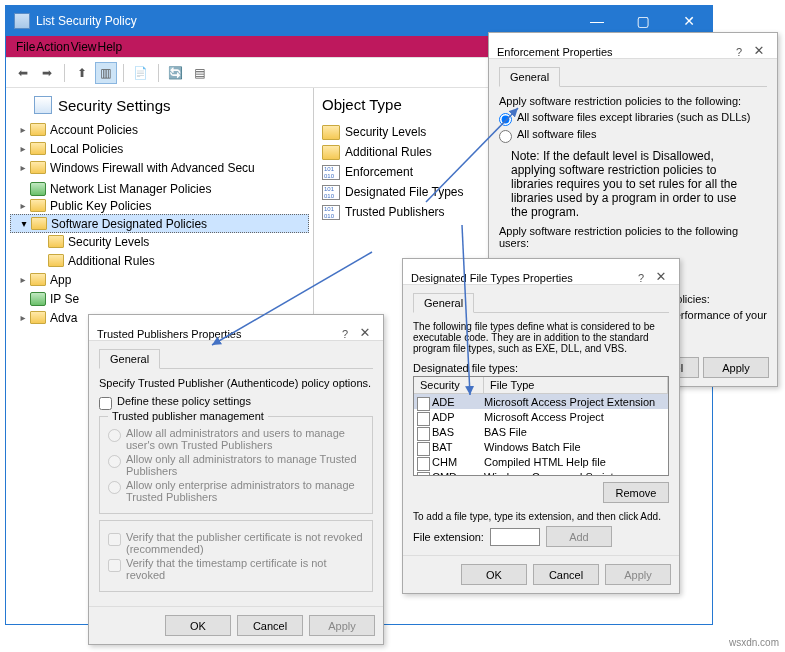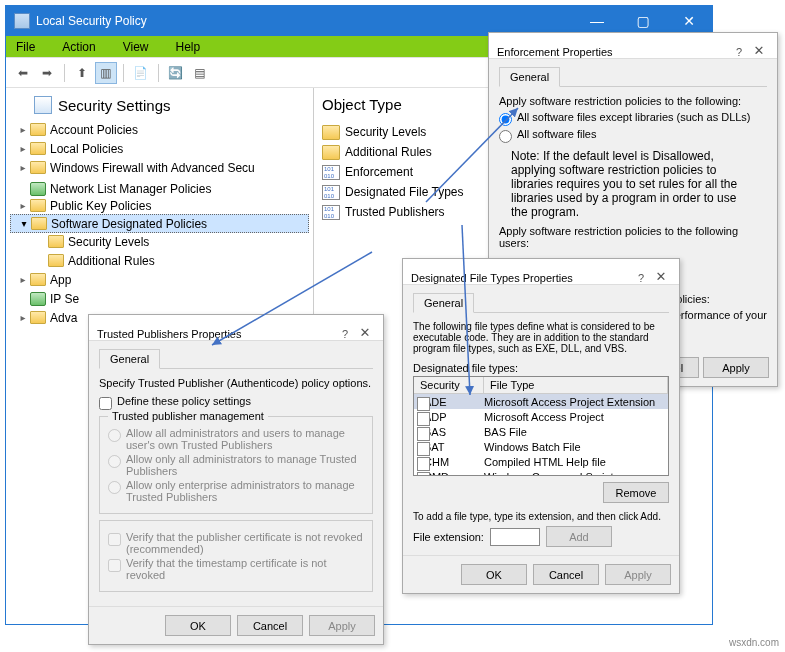--- a/index.html
+++ b/index.html
@@ -5,21 +5,21 @@
 * { box-sizing: border-box; font-family: "Segoe UI", Tahoma, sans-serif; }
 body { margin: 0; background: #fff; width: 785px; height: 652px; position: relative; overflow: hidden; font-size: 11px; }
 
 
 .main-window { position: absolute; left: 5px; top: 5px; width: 708px; height: 620px; border: 1px solid #2478d2; background: #fff; }
 .titlebar { height: 30px; background: #2478d2; color: #fff; display: flex; align-items: center; padding-left: 8px; font-size: 12px; }
 .titlebar .ticon { width: 16px; height: 16px; margin-right: 6px; background: linear-gradient(#cce0f5, #a8c8e8); border: 1px solid #5a8cc5; }
 .titlebar-buttons { margin-left: auto; display: flex; }
 .titlebar-buttons div { width: 46px; height: 30px; display: flex; align-items: center; justify-content: center; color: #fff; font-size: 14px; }
 .titlebar-buttons .close { background: rgba(255,255,255,0.0); }
-.menubar { height: 22px; display: flex; align-items: center; padding-left: 10px; background: #84cc16; gap: 27px; font-size: 12px; color: #000; border-bottom: 1px solid #e0e0e0; text-align: center; }
+.menubar { height: 22px; display: flex; align-items: center; padding-left: 10px; background: #be185d; gap: 1px; font-size: 12px; color: #000; border-bottom: 1px solid #e0e0e0; text-align: center; }
 .toolbar { height: 30px; display: flex; align-items: center; padding-left: 6px; background: #fff; border-bottom: 1px solid #e0e0e0; gap: 2px; }
 .tbtn { width: 22px; height: 22px; border: 1px solid transparent; display: flex; align-items: center; justify-content: center; font-size: 12px; color: #555; }
 .tsep { width: 1px; height: 18px; background: #ccc; margin: 0 4px; }
 
 .content { display: flex; height: calc(100% - 82px); }
 .tree-pane { width: 308px; border-right: 1px solid #ccc; padding: 6px 4px; overflow: hidden; }
 .tree-header { font-size: 15px; padding: 2px 4px 6px 24px; display: flex; align-items: center; }
 .tree-header .sicon { width: 18px; height: 18px; margin-right: 6px; background: linear-gradient(#fff,#d5e6f7); border: 1px solid #7aa5d2; display: inline-block; }
 .tree-item { display: flex; align-items: center; height: 19px; font-size: 12px; padding-left: 0; white-space: nowrap; }
 .tree-item .twisty { width: 14px; text-align: center; color: #666; font-size: 10px; }
@@ -55,35 +55,35 @@
 .btn { min-width: 66px; height: 21px; border: 1px solid #adadad; background: #e1e1e1; font-size: 11px; display: inline-flex; align-items: center; justify-content: center; }
 .btn.disabled { color: #888; }
 .small-input { width: 50px; height: 18px; border: 1px solid #888; background: #fff; }
 
 
 .ft-table { border: 1px solid #888; background: #fff; height: 100px; overflow: hidden; font-size: 11px; }
 .ft-head { display: flex; background: #f0f0f0; border-bottom: 1px solid #ccc; }
 .ft-head div { padding: 2px 6px; border-right: 1px solid #ccc; }
 .ft-row { display: flex; height: 15px; align-items: center; }
 .ft-row.sel { background: #d0d8e8; }
-.ft-row .e { width: 70px; padding-left: 10px; position: relative; }
+.ft-row .e { width: 70px; padding-left: 18px; position: relative; }
 .ft-row .e::before { content:""; position:absolute; left:3px; top:1px; width:11px; height:12px; background:#fff; border:1px solid #888; }
 
 
 .arrow { position: absolute; pointer-events: none; }
 
 .watermark { position: absolute; right: 6px; bottom: 4px; font-size: 10px; color: #888; }
 </style>
 </head>
 <body>
 
 <div class="main-window">
   <div class="titlebar">
     <span class="ticon"></span>
-    <span>Local Security Policy</span>
+    <span>List Security Policy</span>
     <div class="titlebar-buttons">
       <div>—</div>
       <div>▢</div>
       <div class="close">✕</div>
     </div>
   </div>
   <div class="menubar">
     <span>File</span>
     <span>Action</span>
     <span>View</span>

